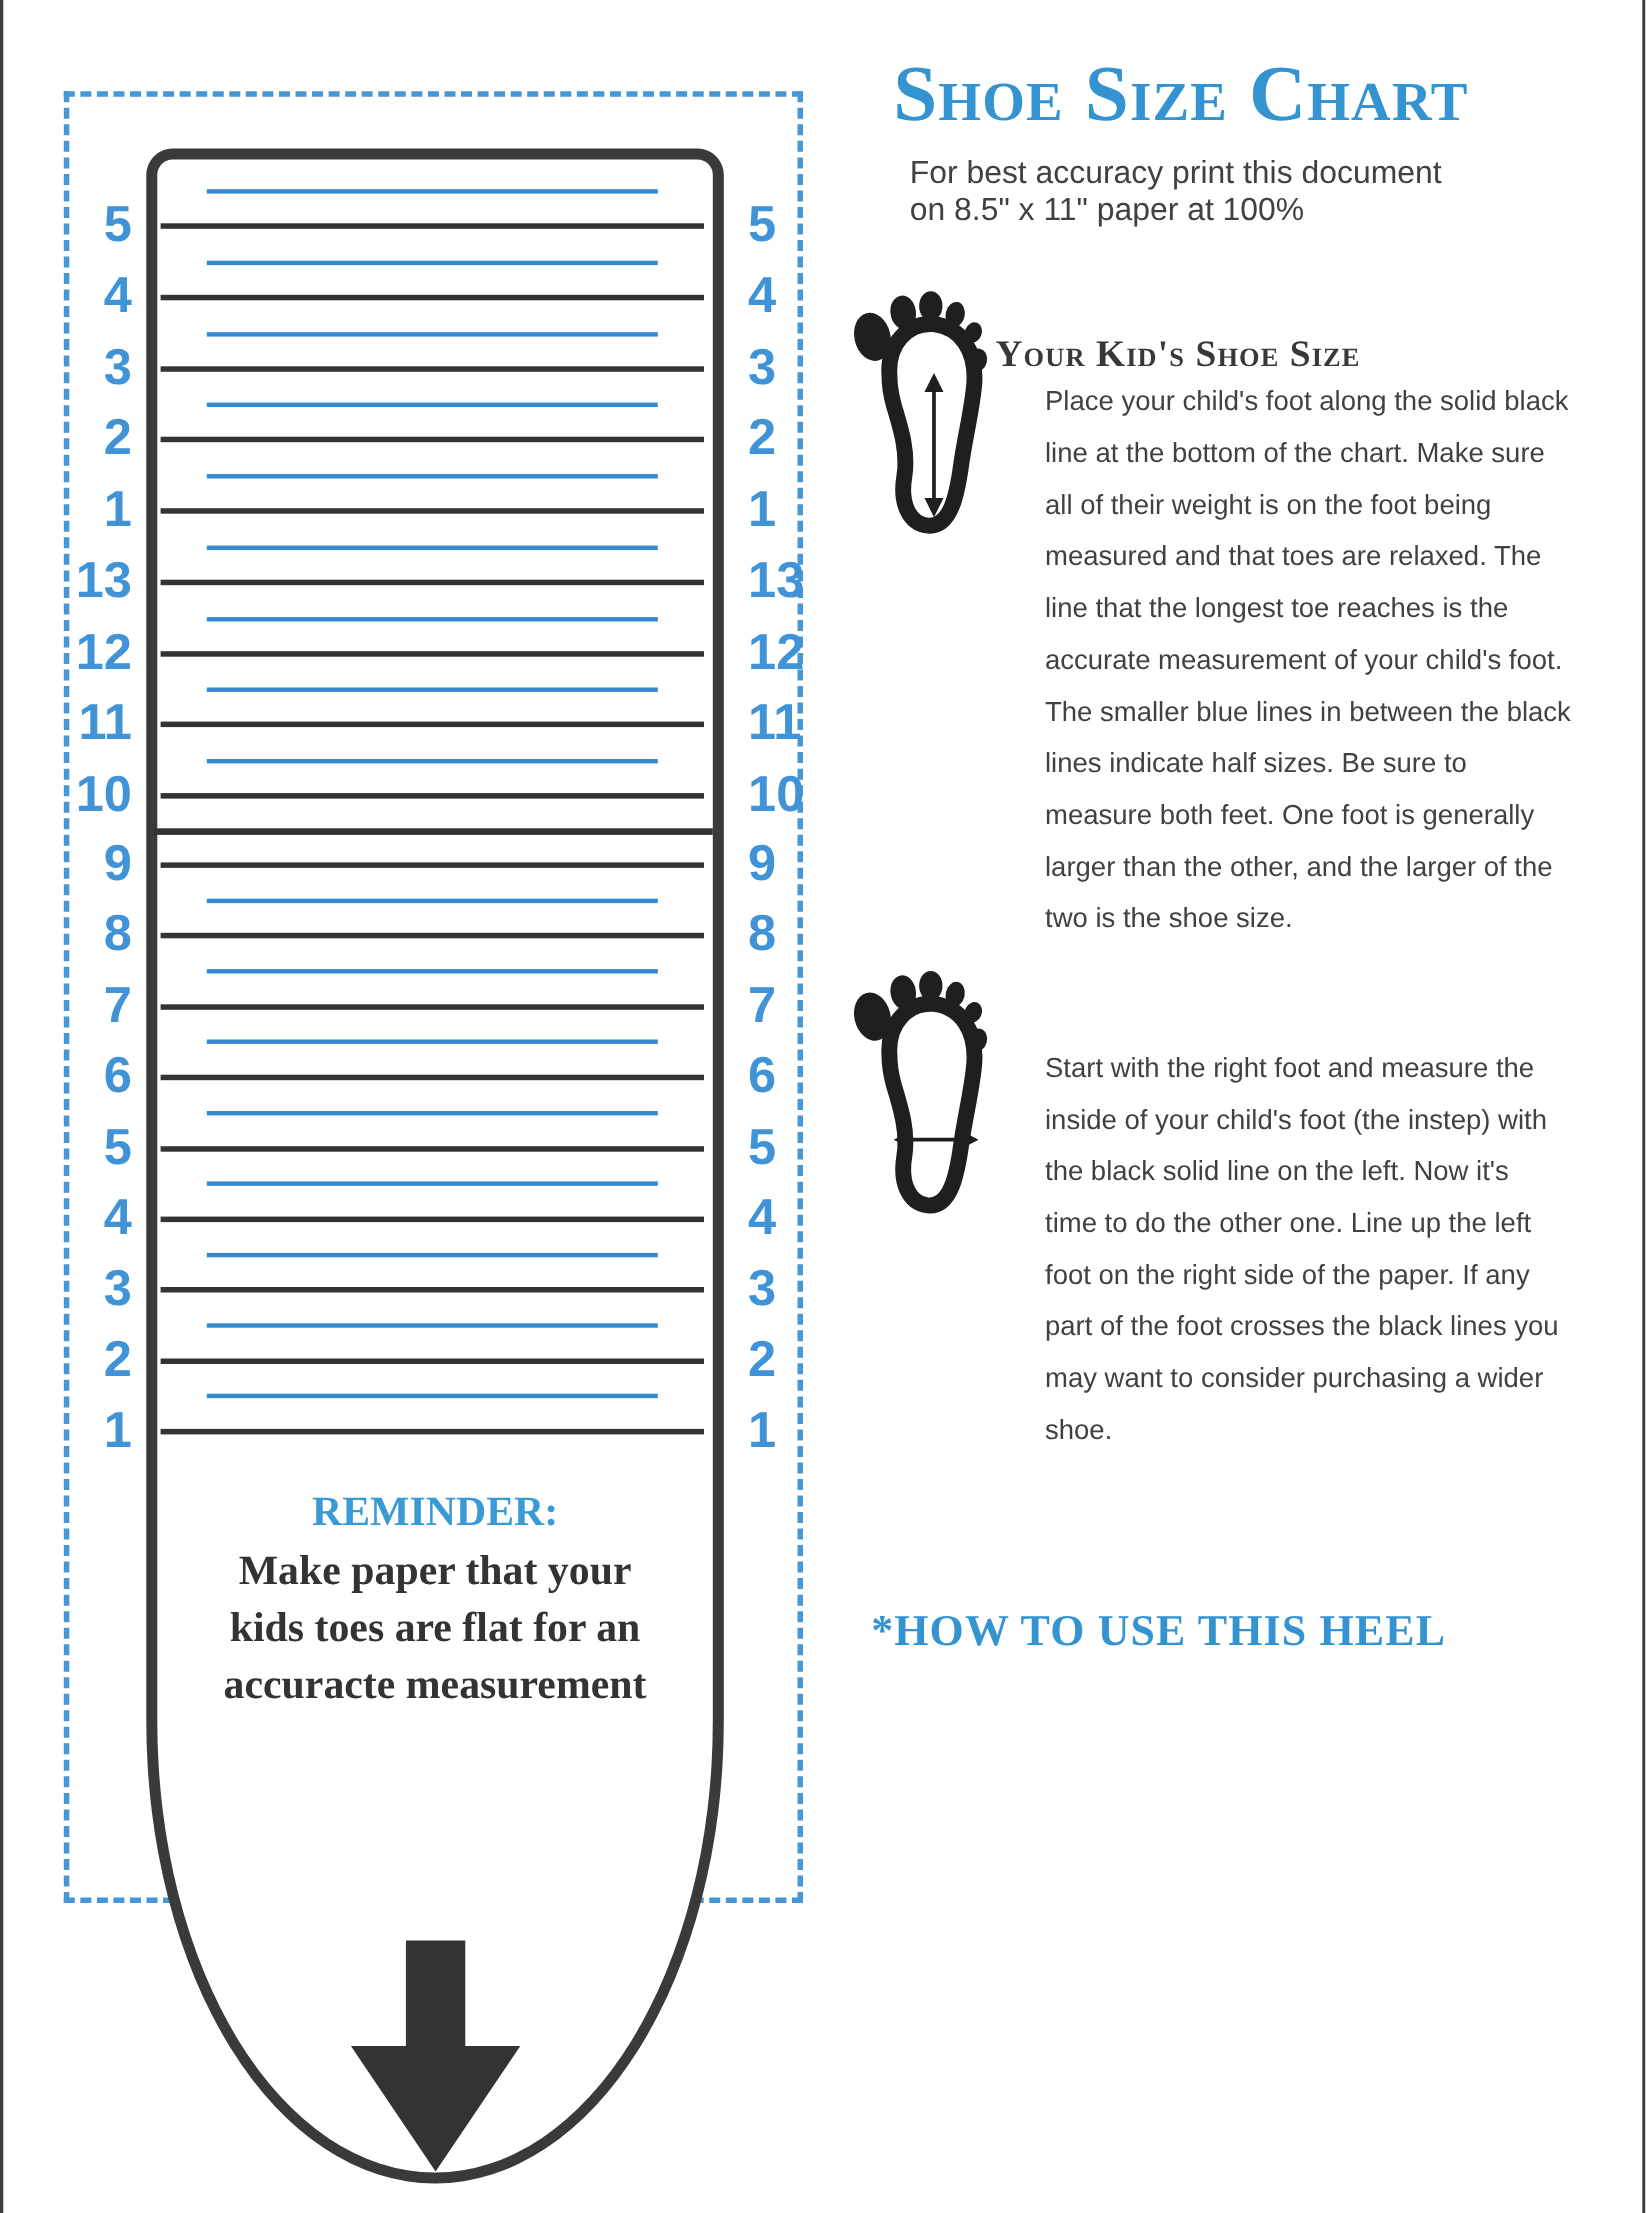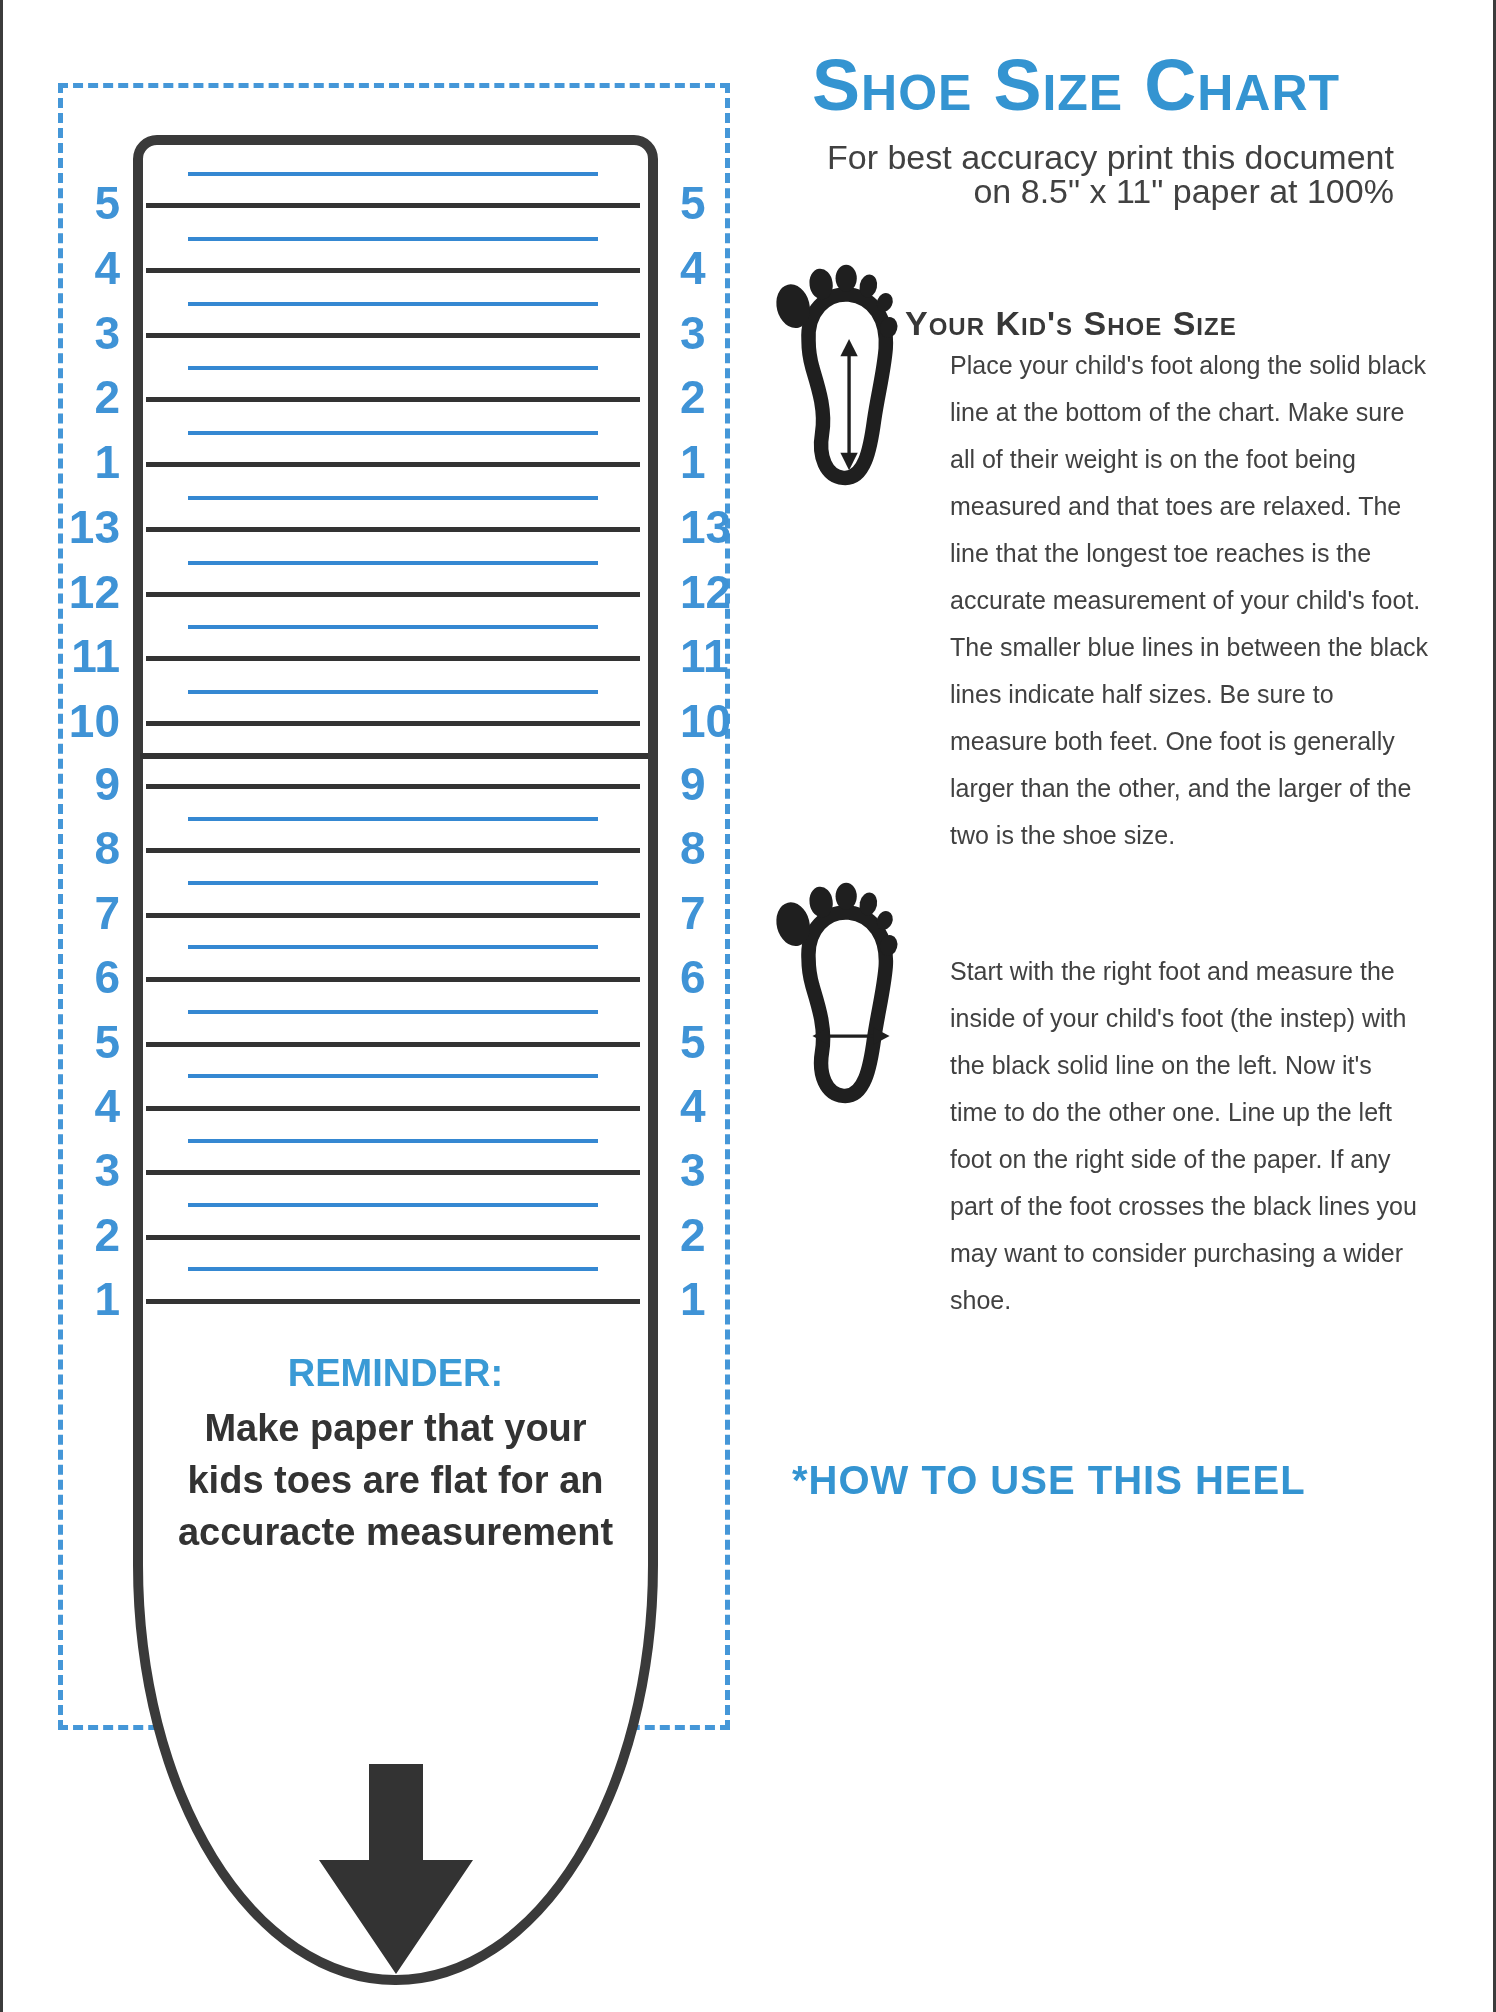--- a/index.html
+++ b/index.html
@@ -18,26 +18,26 @@
   .ruler-line{position:absolute;z-index:3;}
   .ruler-line.black{left:146px;width:494px;height:5px;background:#333;}
   .ruler-line.blue{left:188px;width:410px;height:4px;background:#3588d2;}
   .ruler-line.separator{left:140px;width:508px;height:6px;background:#333;}
 
   .size-label{position:absolute;z-index:3;height:48px;line-height:48px;
         font-size:46px;font-weight:bold;color:#3f93d6;}
   .size-label.left{left:48px;width:72px;text-align:right;}
   .size-label.right{left:680px;width:80px;text-align:left;}
 
-  .serifhead{font-family:Liberation Sans, sans-serif;font-weight:bold;}
+  .serifhead{font-family:Liberation Serif, serif;font-weight:bold;}
 
   .doc-title{position:absolute;left:812px;top:44px;width:660px;line-height:82px;
         font-size:72px;color:#3494d1;font-variant:small-caps;letter-spacing:1px;z-index:4;}
-  .doc-subtitle{position:absolute;left:827px;top:140px;font-size:34px;line-height:34px;
-        color:#414141;white-space:pre-line;z-index:4;text-align:right;}
+  .doc-subtitle{position:absolute;left:827px;top:140px;font-size:29px;line-height:34px;
+        color:#414141;white-space:pre-line;z-index:4;}
 
   .foot-icon{position:absolute;width:135px;height:235px;z-index:4;}
   .foot-icon.one{left:770px;top:262px;}
   .foot-icon.two{left:770px;top:880px;}
 
   .section-heading{position:absolute;left:905px;font-size:34px;color:#383838;
         font-variant:small-caps;letter-spacing:1px;z-index:4;}
   .section-heading.one{top:304px;}
   .section-heading.two{top:906px;}
 

